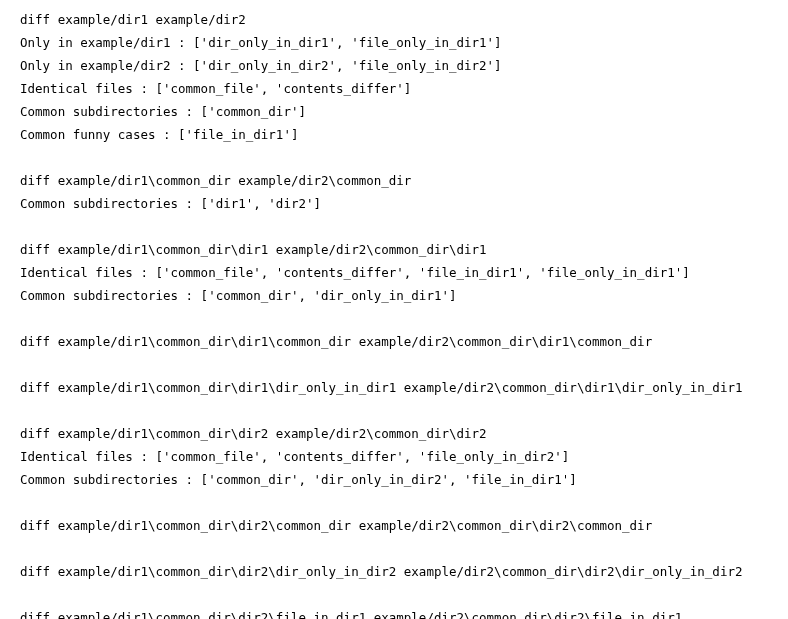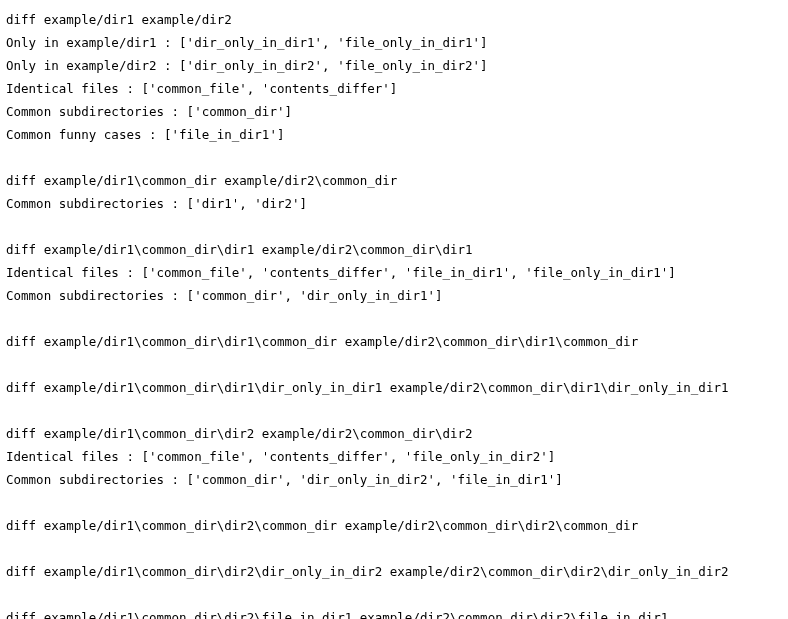--- a/index.html
+++ b/index.html
@@ -17,20 +17,21 @@
     padding: 8px 0 0 6px;
     font-family: "DejaVu Sans Mono", monospace;
     font-size: 12.5px;
     line-height: 23px;
     color: #000000;
     white-space: pre;
   }
   .line {
     white-space: pre;
     min-height: 23px;
+    margin-left: 14px;
   }
   .blank {
     min-height: 23px;
   }
 </style>
 </head>
 <body>
 
 <div id="output"><div class="line">diff example/dir1 example/dir2</div><div class="line">Only in example/dir1 : ['dir_only_in_dir1', 'file_only_in_dir1']</div><div class="line">Only in example/dir2 : ['dir_only_in_dir2', 'file_only_in_dir2']</div><div class="line">Identical files : ['common_file', 'contents_differ']</div><div class="line">Common subdirectories : ['common_dir']</div><div class="line">Common funny cases : ['file_in_dir1']</div><div class="line blank"></div><div class="line">diff example/dir1\common_dir example/dir2\common_dir</div><div class="line">Common subdirectories : ['dir1', 'dir2']</div><div class="line blank"></div><div class="line">diff example/dir1\common_dir\dir1 example/dir2\common_dir\dir1</div><div class="line">Identical files : ['common_file', 'contents_differ', 'file_in_dir1', 'file_only_in_dir1']</div><div class="line">Common subdirectories : ['common_dir', 'dir_only_in_dir1']</div><div class="line blank"></div><div class="line">diff example/dir1\common_dir\dir1\common_dir example/dir2\common_dir\dir1\common_dir</div><div class="line blank"></div><div class="line">diff example/dir1\common_dir\dir1\dir_only_in_dir1 example/dir2\common_dir\dir1\dir_only_in_dir1</div><div class="line blank"></div><div class="line">diff example/dir1\common_dir\dir2 example/dir2\common_dir\dir2</div><div class="line">Identical files : ['common_file', 'contents_differ', 'file_only_in_dir2']</div><div class="line">Common subdirectories : ['common_dir', 'dir_only_in_dir2', 'file_in_dir1']</div><div class="line blank"></div><div class="line">diff example/dir1\common_dir\dir2\common_dir example/dir2\common_dir\dir2\common_dir</div><div class="line blank"></div><div class="line">diff example/dir1\common_dir\dir2\dir_only_in_dir2 example/dir2\common_dir\dir2\dir_only_in_dir2</div><div class="line blank"></div><div class="line">diff example/dir1\common_dir\dir2\file_in_dir1 example/dir2\common_dir\dir2\file_in_dir1</div></div>
 

